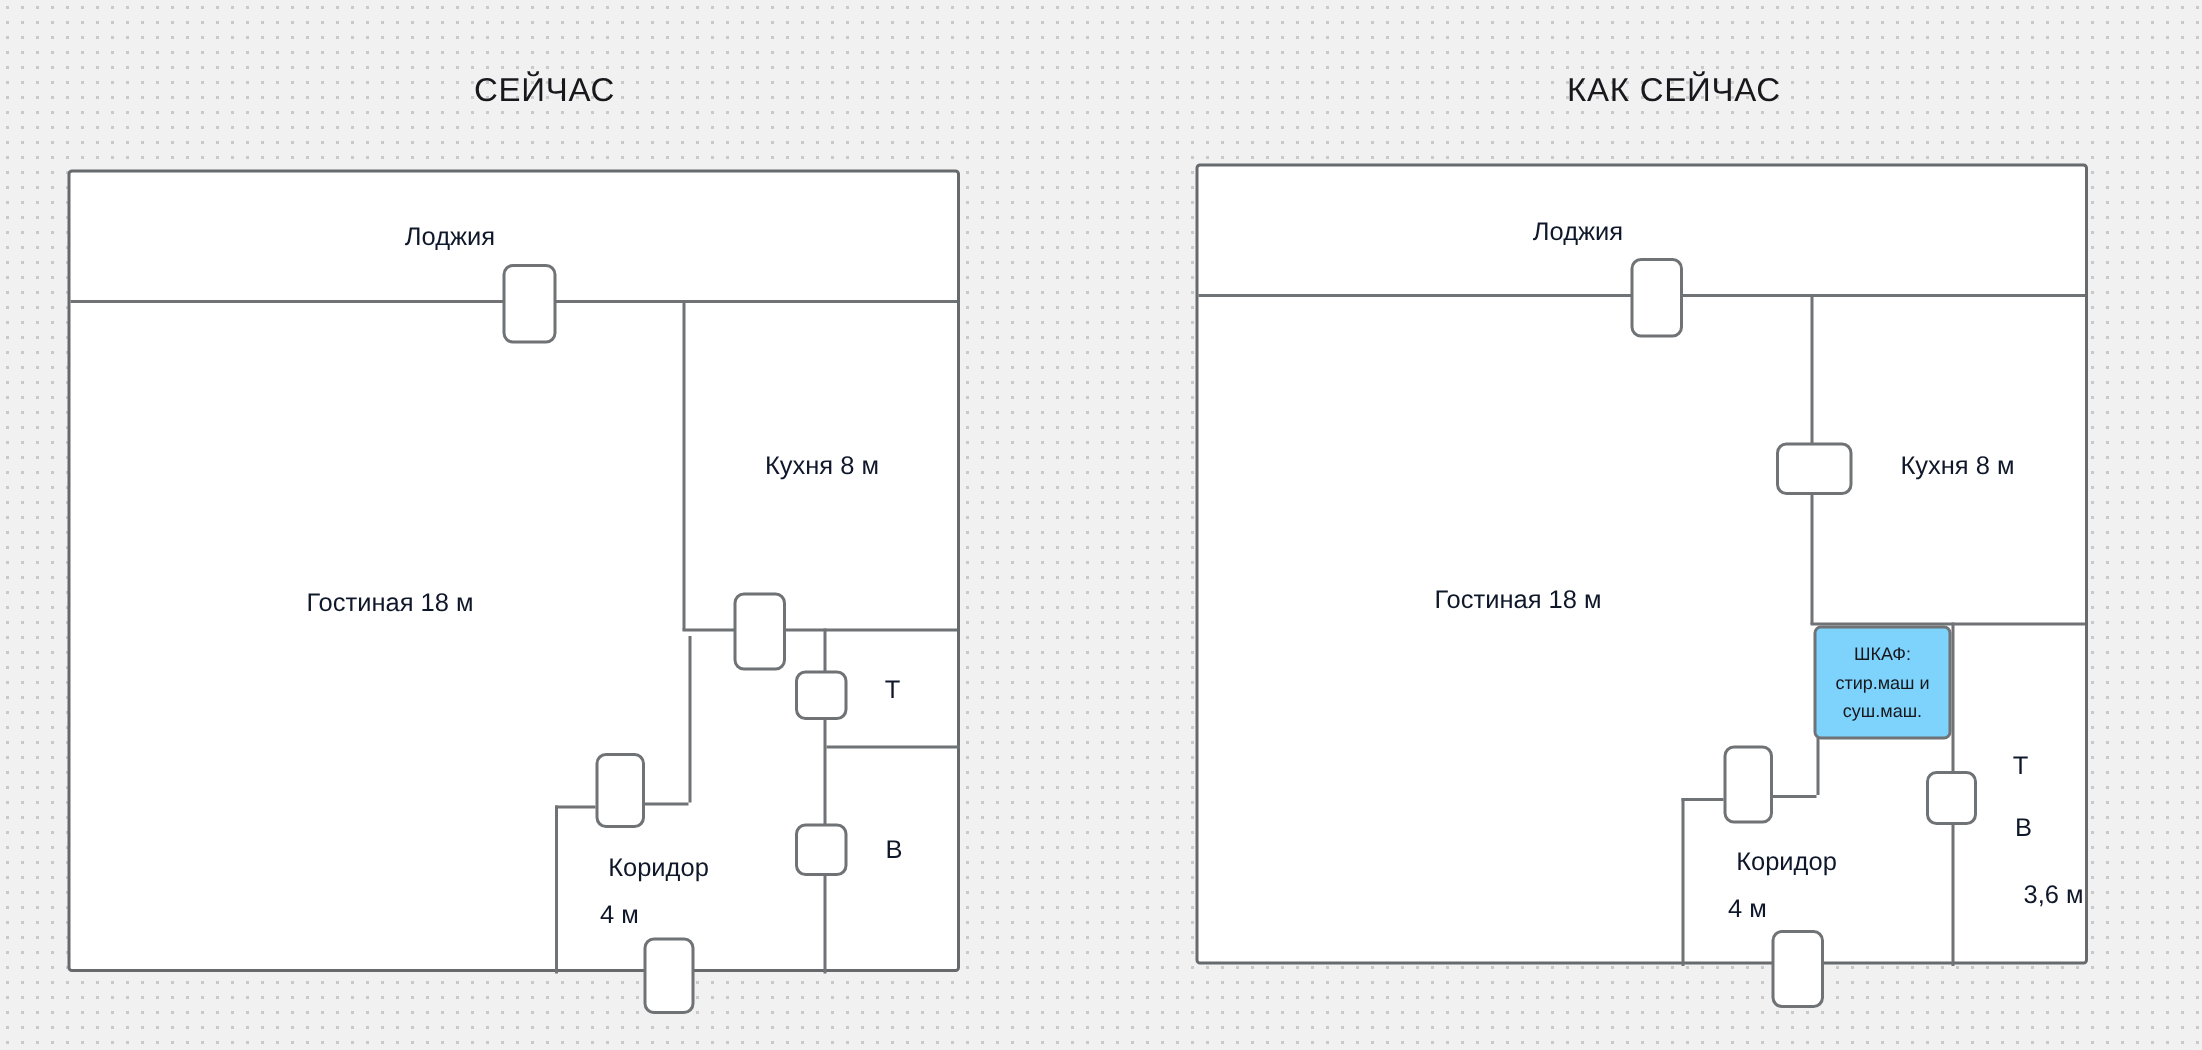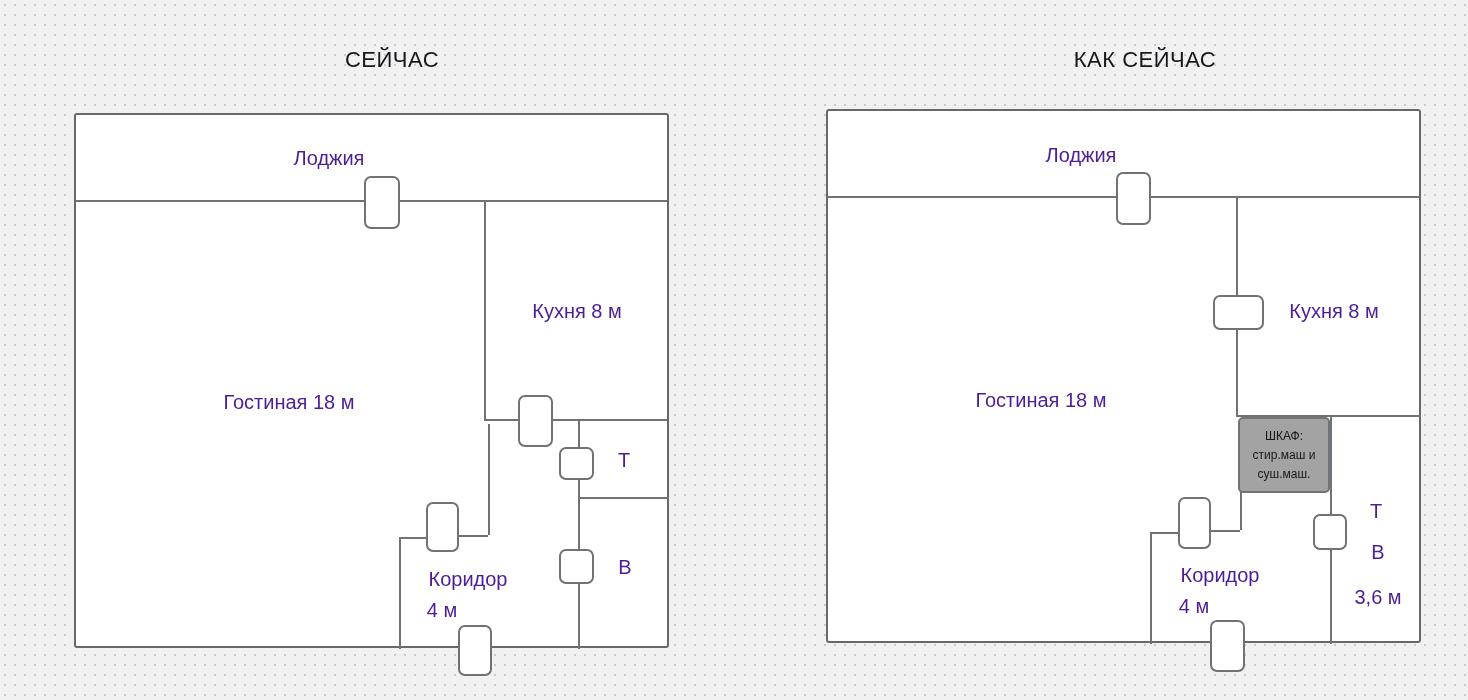--- a/index.html
+++ b/index.html
@@ -5,44 +5,44 @@
   html,body{margin:0;padding:0;}
   body{
     width:1468px;height:700px;
     font-family:"Liberation Sans",sans-serif;
     background-color:#f1f1f2;
     background-image:radial-gradient(#c9c9c9 1px, rgba(0,0,0,0) 1.3px);
     background-size:10px 10px;
     color:#17171c;
     overflow:hidden;
   }
-  .canvas{position:relative;width:1280px;height:700px;margin-left:29px;}
+  .canvas{position:relative;width:1280px;height:700px;}
   .plan-title{
     position:absolute;transform:translate(-50%,-50%);
     font-size:22px;font-weight:500;letter-spacing:.5px;color:#17171c;white-space:nowrap;
   }
   .plan{
     position:absolute;background:#ffffff;
     border:2px solid #666a6d;border-radius:3px;
     box-sizing:border-box;
   }
   .wall{position:absolute;background:#6f7376;}
   .wall-h{height:2px;}
   .wall-v{width:2px;}
   .door{
     position:absolute;background:#ffffff;
     border:2px solid #6f7376;border-radius:7px;
     box-sizing:border-box;z-index:3;
   }
   .room-label{
     position:absolute;transform:translate(-50%,-50%);
-    font-size:20px;color:#4c1d95;white-space:nowrap;z-index:2;
+    font-size:17px;color:#0f172a;white-space:nowrap;z-index:2;
   }
   .closet{
-    position:absolute;background:#a3a3a3;
+    position:absolute;background:#7dd3fc;
     border:2px solid #6f7376;border-radius:5px;
     box-sizing:border-box;z-index:2;
     display:flex;flex-direction:column;align-items:center;justify-content:center;
     font-size:12px;line-height:19px;color:#17171c;text-align:center;
   }
 </style>
 </head>
 <body>
 
 <div class="canvas">
@@ -98,21 +98,21 @@
     <div class="closet" style="left:410px;top:306px;width:92px;height:76px;">
       <div>ШКАФ:</div>
       <div>стир.маш и</div>
       <div>суш.маш.</div>
     </div>
 
     <div class="wall wall-v" style="left:502px;top:304px;height:229px;"></div>
     <div class="door" style="left:485px;top:403px;width:34px;height:36px;"></div>
     <div class="room-label" style="left:548px;top:400px;">Т</div>
     <div class="room-label" style="left:550px;top:441px;">В</div>
-    <div class="room-label" style="left:550px;top:486px;">3,6 м</div>
+    <div class="room-label" style="left:570px;top:486px;">3,6 м</div>
 
     <div class="wall wall-v" style="left:412px;top:381px;height:38px;"></div>
     <div class="wall wall-h" style="left:383px;top:419px;width:29px;"></div>
     <div class="door" style="left:350px;top:386px;width:33px;height:52px;"></div>
     <div class="wall wall-h" style="left:322px;top:421px;width:28px;"></div>
     <div class="wall wall-v" style="left:322px;top:421px;height:112px;"></div>
     <div class="room-label" style="left:392px;top:464px;">Коридор</div>
     <div class="room-label" style="left:366px;top:495px;">4 м</div>
 
     <div class="door" style="left:382px;top:509px;width:35px;height:52px;"></div>

